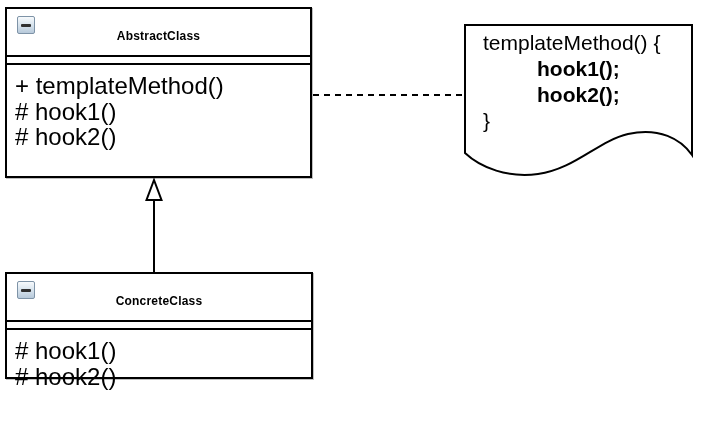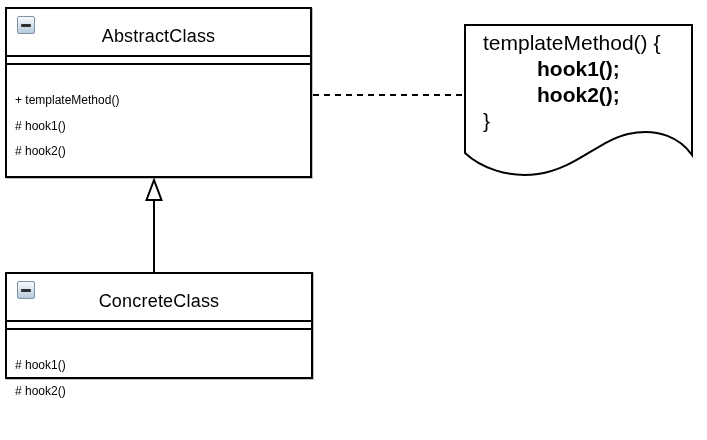--- a/index.html
+++ b/index.html
@@ -27,22 +27,22 @@
     position: relative;
     height: 46px;
     border-bottom: 2px solid #000;
     flex: 0 0 auto;
   }
   .uml-title {
     position: absolute;
     left: 0; right: 0; top: 0; bottom: 0;
     text-align: center;
     line-height: 54px;
-    font-weight: normal;
-    font-size: 18px;
+    font-weight: bold;
+    font-size: 12px;
     letter-spacing: 0.2px;
   }
   .collapse-btn {
     position: absolute;
     left: 10px;
     top: 7px;
     width: 18px;
     height: 18px;
     box-sizing: border-box;
     border: 1px solid #7e93a7;
@@ -59,22 +59,22 @@
     background: #2f2f2f;
     border-radius: 1px;
   }
   .uml-attrs {
     height: 6px;
     border-bottom: 2px solid #000;
     flex: 0 0 auto;
   }
   .uml-methods {
     flex: 1 1 auto;
-    padding: 23px 6px 0 8px;
-    font-size: 12px;
+    padding: 8px 6px 0 8px;
+    font-size: 24px;
   }
   .uml-method-line {
     line-height: 25.5px;
     white-space: nowrap;
   }
 
   
   #note-shape-svg {
     position: absolute;
     left: 463px;

